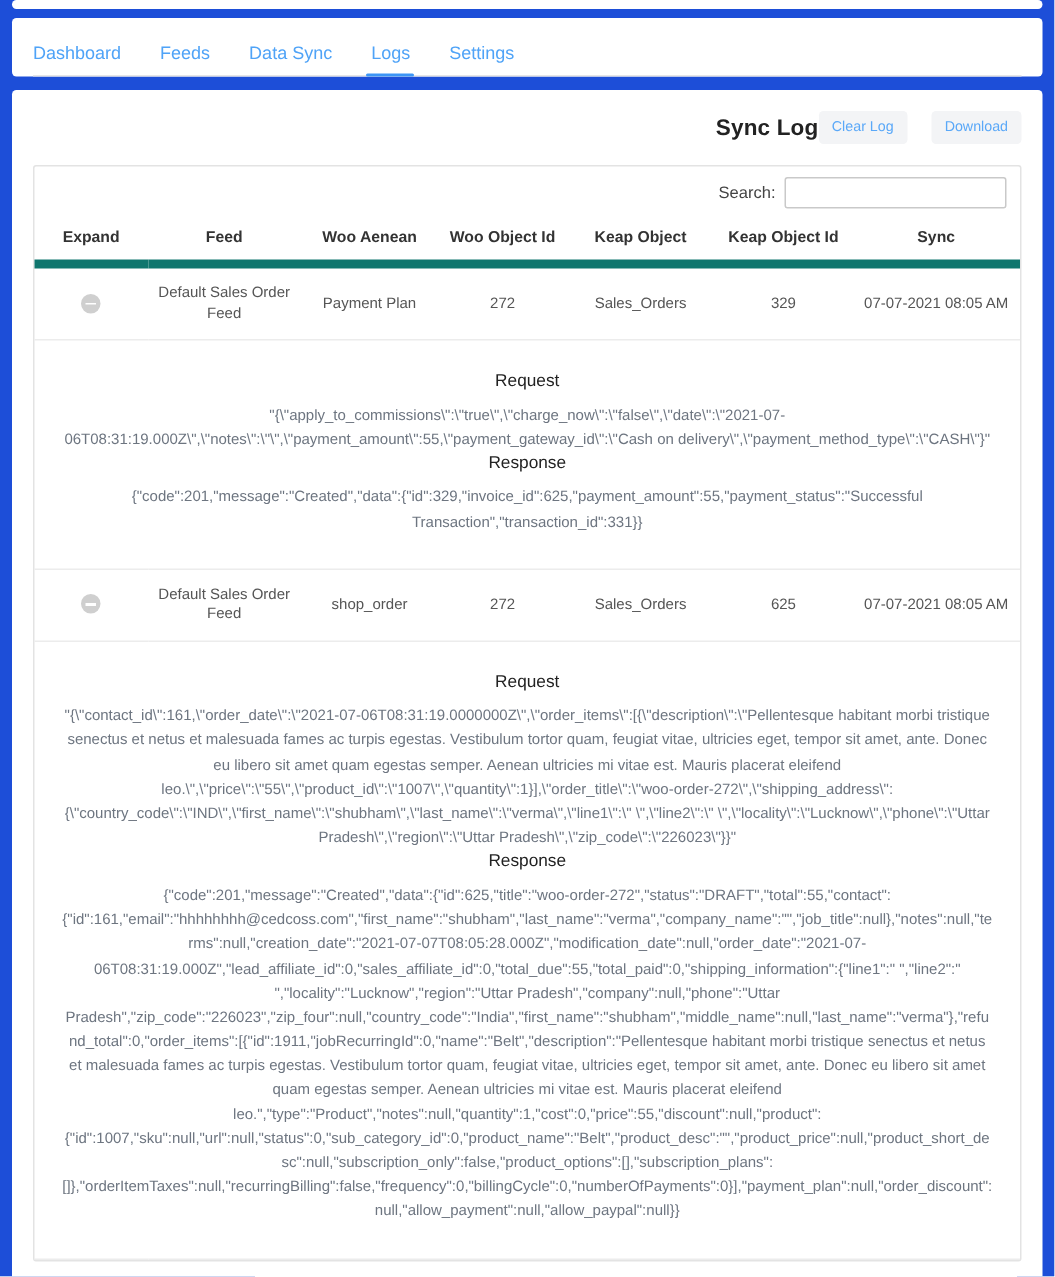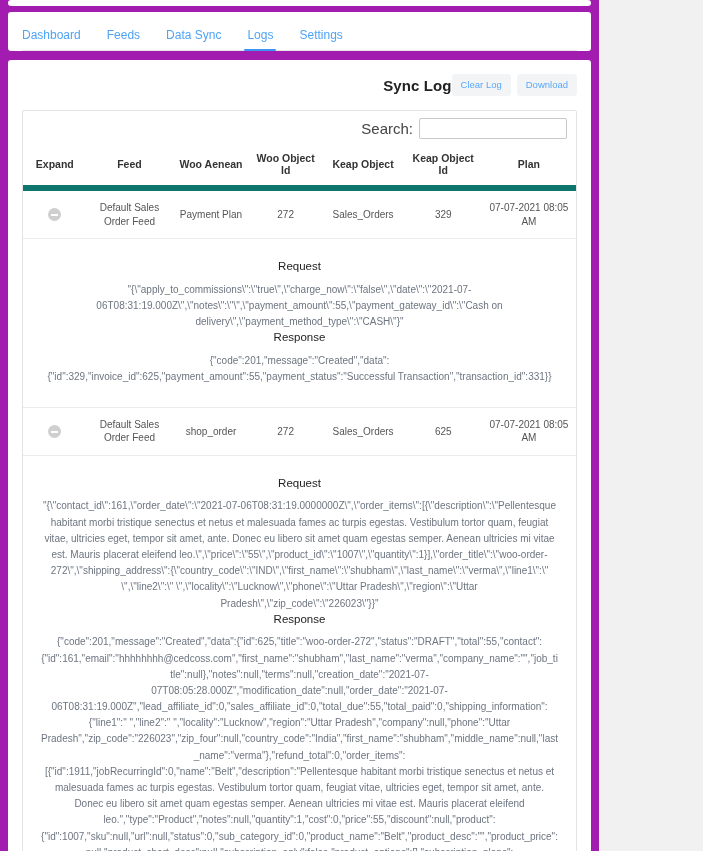--- a/index.html
+++ b/index.html
@@ -4,23 +4,23 @@
 <style>
   * { box-sizing: border-box; }
   html, body {
     margin: 0; padding: 0;
     width: 703px; height: 851px;
     background: #f1f1f1;
     font-family: "Liberation Sans", sans-serif;
     -webkit-font-smoothing: antialiased;
   }
   .page {
-    width: 599px;
+    width: 703px;
     height: 851px;
-    background: #a21caf;
+    background: #1d4ed8;
     padding: 0 8px;
     overflow: hidden;
   }
 
   
   .stub-card {
     background: #fff;
     height: 6px;
     border-radius: 3px;
     margin-bottom: 6px;
@@ -72,21 +72,21 @@
     justify-content: flex-end;
     margin-bottom: 12px;
     height: 26px;
   }
   .card-title {
     font-size: 15px;
     font-weight: bold;
     color: #222;
     letter-spacing: 0.1px;
   }
-  .head-actions { display: flex; gap: 6px; }
+  .head-actions { display: flex; gap: 16px; }
   .btn-light {
     background: #f3f4f6;
     color: #5aa8f8;
     border: none;
     border-radius: 3px;
     font-size: 9.5px;
     padding: 6px 9px;
     cursor: pointer;
     font-family: "Liberation Sans", sans-serif;
     line-height: 1;
@@ -97,21 +97,21 @@
     border: 1px solid #e3e3e3;
     border-radius: 2px;
   }
   .search-row {
     display: flex;
     align-items: center;
     justify-content: flex-end;
     padding: 7px 9px 6px 9px;
   }
   .search-label {
-    font-size: 15px;
+    font-size: 11px;
     color: #444;
     margin-right: 6px;
   }
   .search-input {
     width: 148px;
     height: 21px;
     border: 1px solid #c9c9c9;
     border-radius: 2px;
     outline: none;
     font-size: 11px;
@@ -237,21 +237,21 @@
             <col class="col-time">
         </colgroup>
         <thead>
           <tr>
             <th>Expand</th>
             <th>Feed</th>
             <th>Woo Aenean</th>
             <th>Woo Object Id</th>
             <th>Keap Object</th>
             <th>Keap Object Id</th>
-            <th>Plan</th>
+            <th>Sync</th>
           </tr>
         </thead>
         <tbody>
 
           <tr>
             <td>
               <span class="ic minus"></span>
             </td>
             <td>Default Sales Order Feed</td>
             <td>Payment Plan</td>

